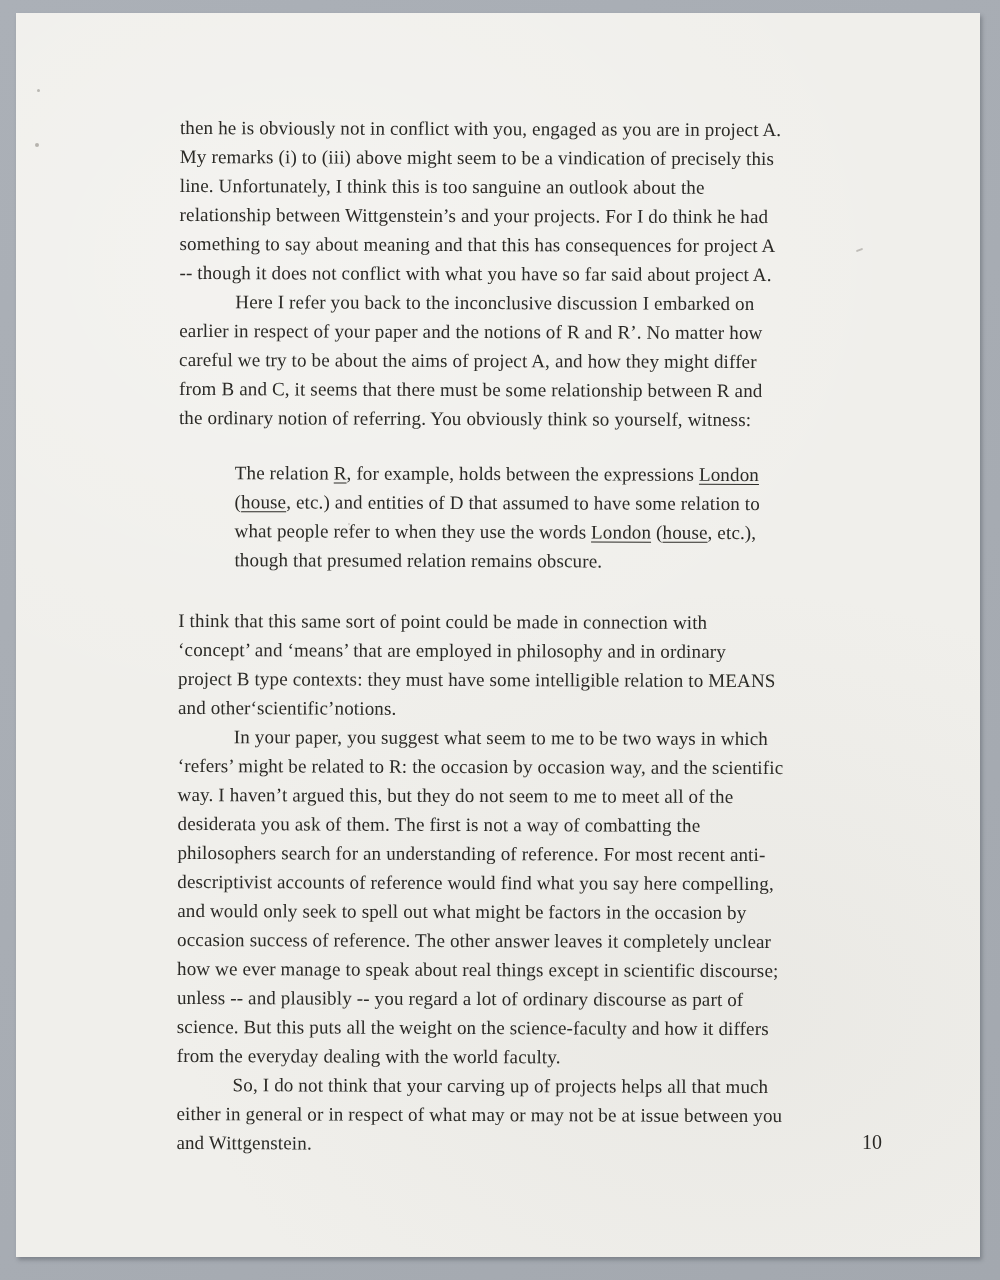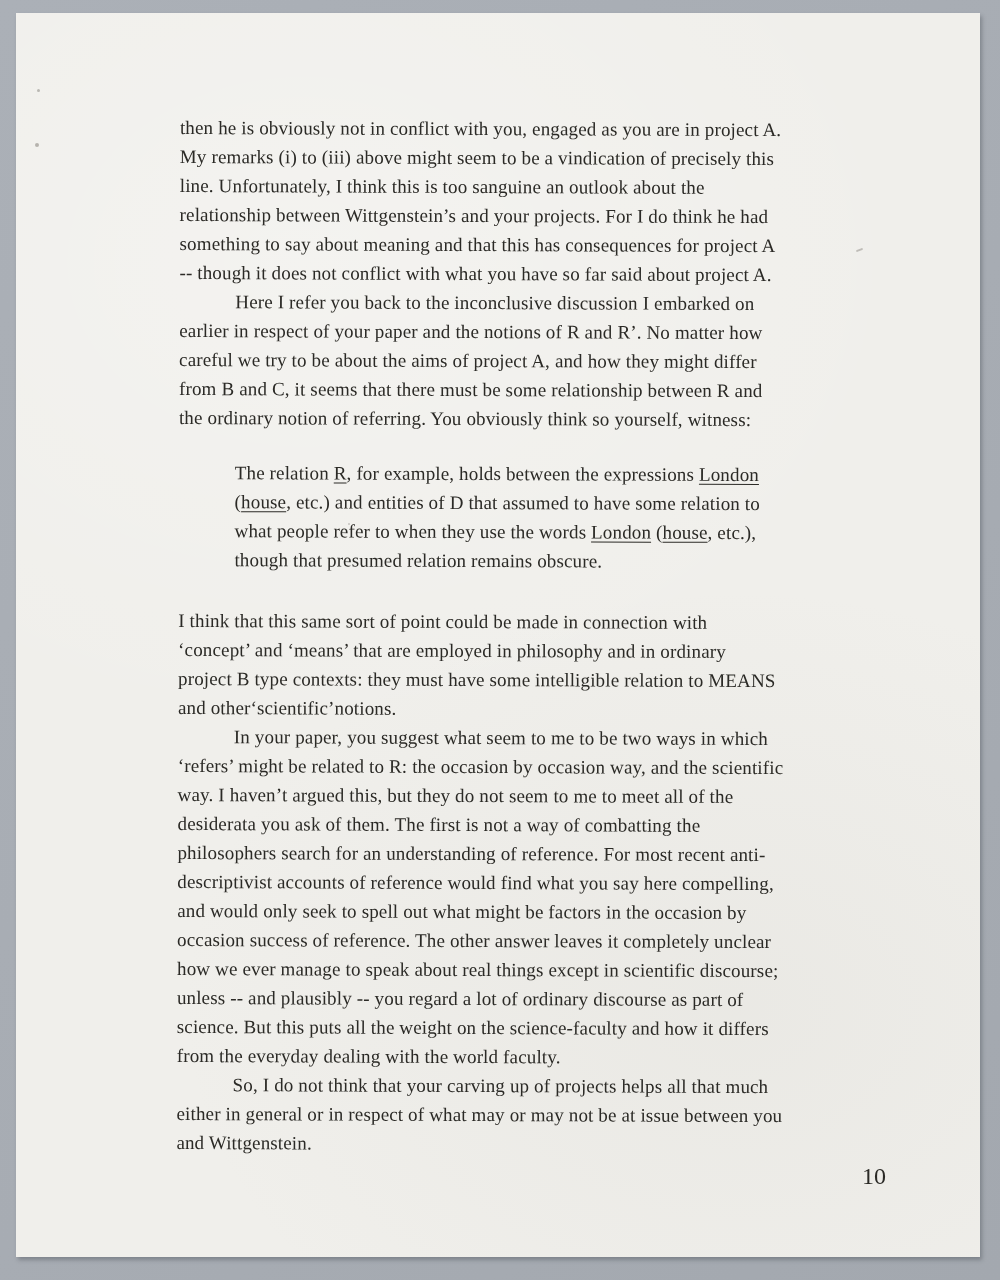--- a/index.html
+++ b/index.html
@@ -50,23 +50,23 @@
     margin: 26px 0 32px 56px;
   }
   u {
     text-decoration: underline;
     text-underline-offset: 3px;
     text-decoration-thickness: 1px;
   }
   .page-number {
     position: absolute;
     left: 846px;
-    top: 1150px;
+    top: 1118px;
     color: #2b2a26;
-    font-size: 24px;
+    font-size: 20px;
   }
   .speck {
     position: absolute;
     border-radius: 50%;
     background: #8d8a84;
   }
   .speck.s1 { left: 21px; top: 76px; width: 3px; height: 3px; opacity: 0.55; }
   .speck.s2 { left: 19px; top: 130px; width: 4px; height: 4px; opacity: 0.6; }
   .speck.s3 { left: 840px; top: 236px; width: 7px; height: 2px; border-radius: 1px; opacity: 0.5; transform: rotate(-20deg); }
   .speck.s4 { left: 332px; top: 510px; width: 2px; height: 2px; opacity: 0.45; }

